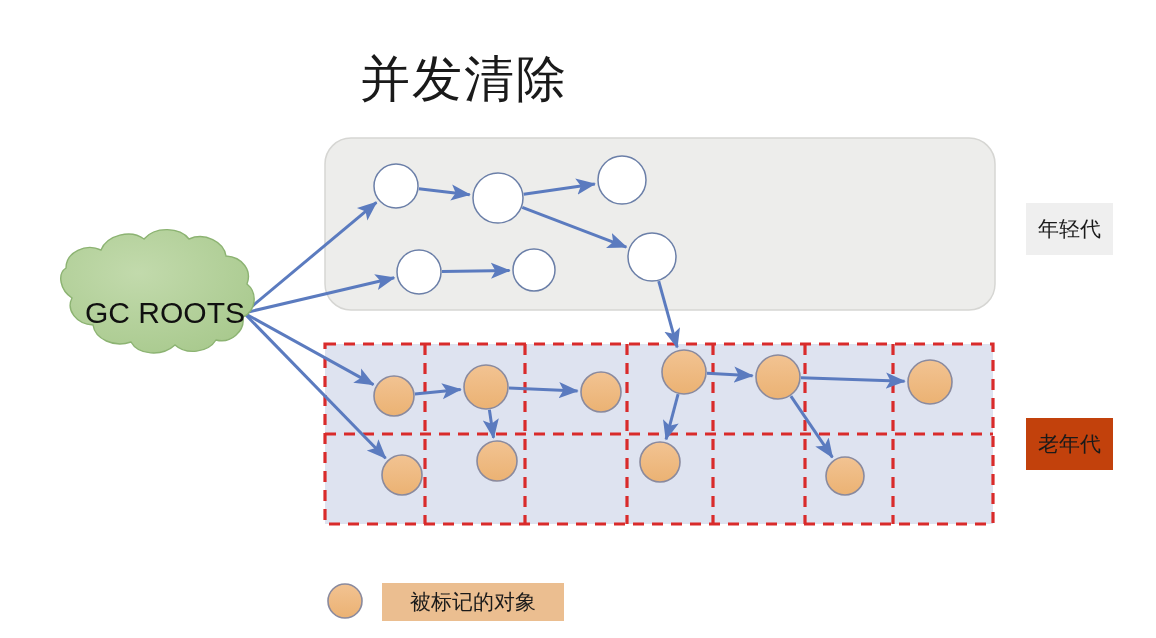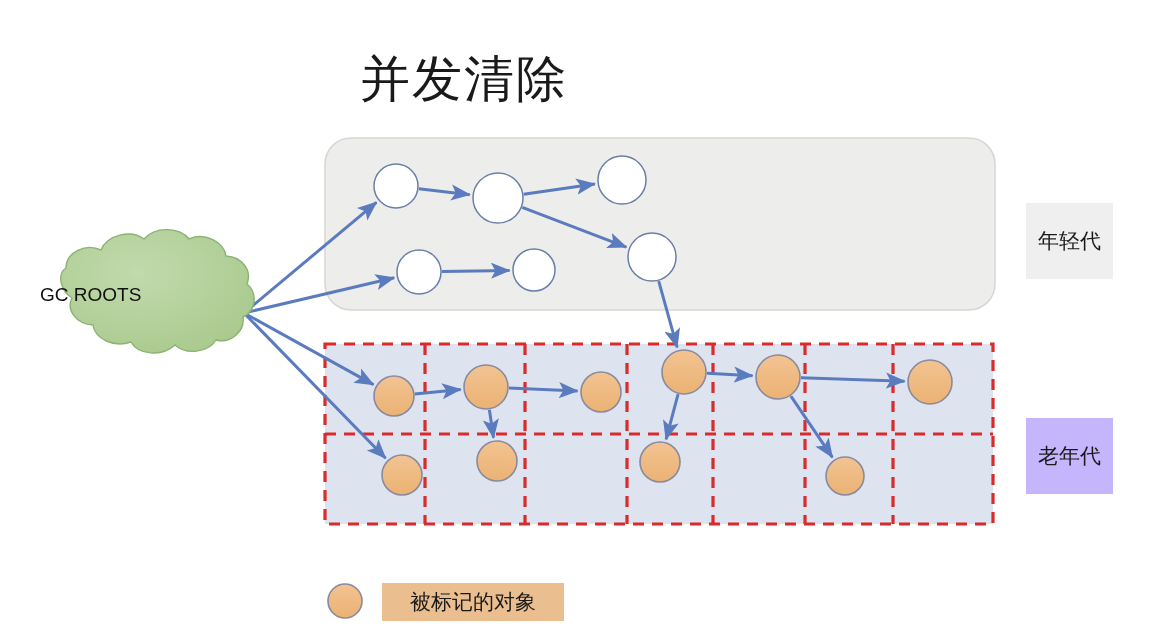--- a/index.html
+++ b/index.html
@@ -30,52 +30,52 @@
     font-size: 50px;
     font-weight: 400;
     color: #1a1a1a;
     letter-spacing: 2px;
     font-family: "DejaVu Sans", "Liberation Sans", sans-serif;
   }
   .region-label {
     position: absolute;
     font-size: 21px;
     color: #1a1a1a;
-    padding: 24px 12px;
+    padding: 12px 12px;
     white-space: nowrap;
     font-family: Liberation Serif, serif;
   }
   #young-label {
     left: 1026px;
     top: 203px;
     background: #EFEFEF;
   }
   #old-label {
     left: 1026px;
     top: 418px;
-    background: #c4b5fd;
+    background: #c2410c;
   }
   .legend-text {
     position: absolute;
     left: 382px;
     top: 583px;
     font-size: 21px;
     color: #1a1a1a;
     background: #EBBE90;
     padding: 5px 28px;
     white-space: nowrap;
     font-family: "DejaVu Sans", "Liberation Sans", sans-serif;
   }
   .gcroots-text {
     position: absolute;
     left: 40px;
-    top: 284px;
+    top: 296px;
     width: 205px;
-    text-align: left;
-    font-size: 19px;
+    text-align: right;
+    font-size: 30px;
     color: #101010;
     pointer-events: none;
   }
 </style>
 </head>
 <body>
 
 <div>
 
   <h1 class="page-title">并发清除</h1>

